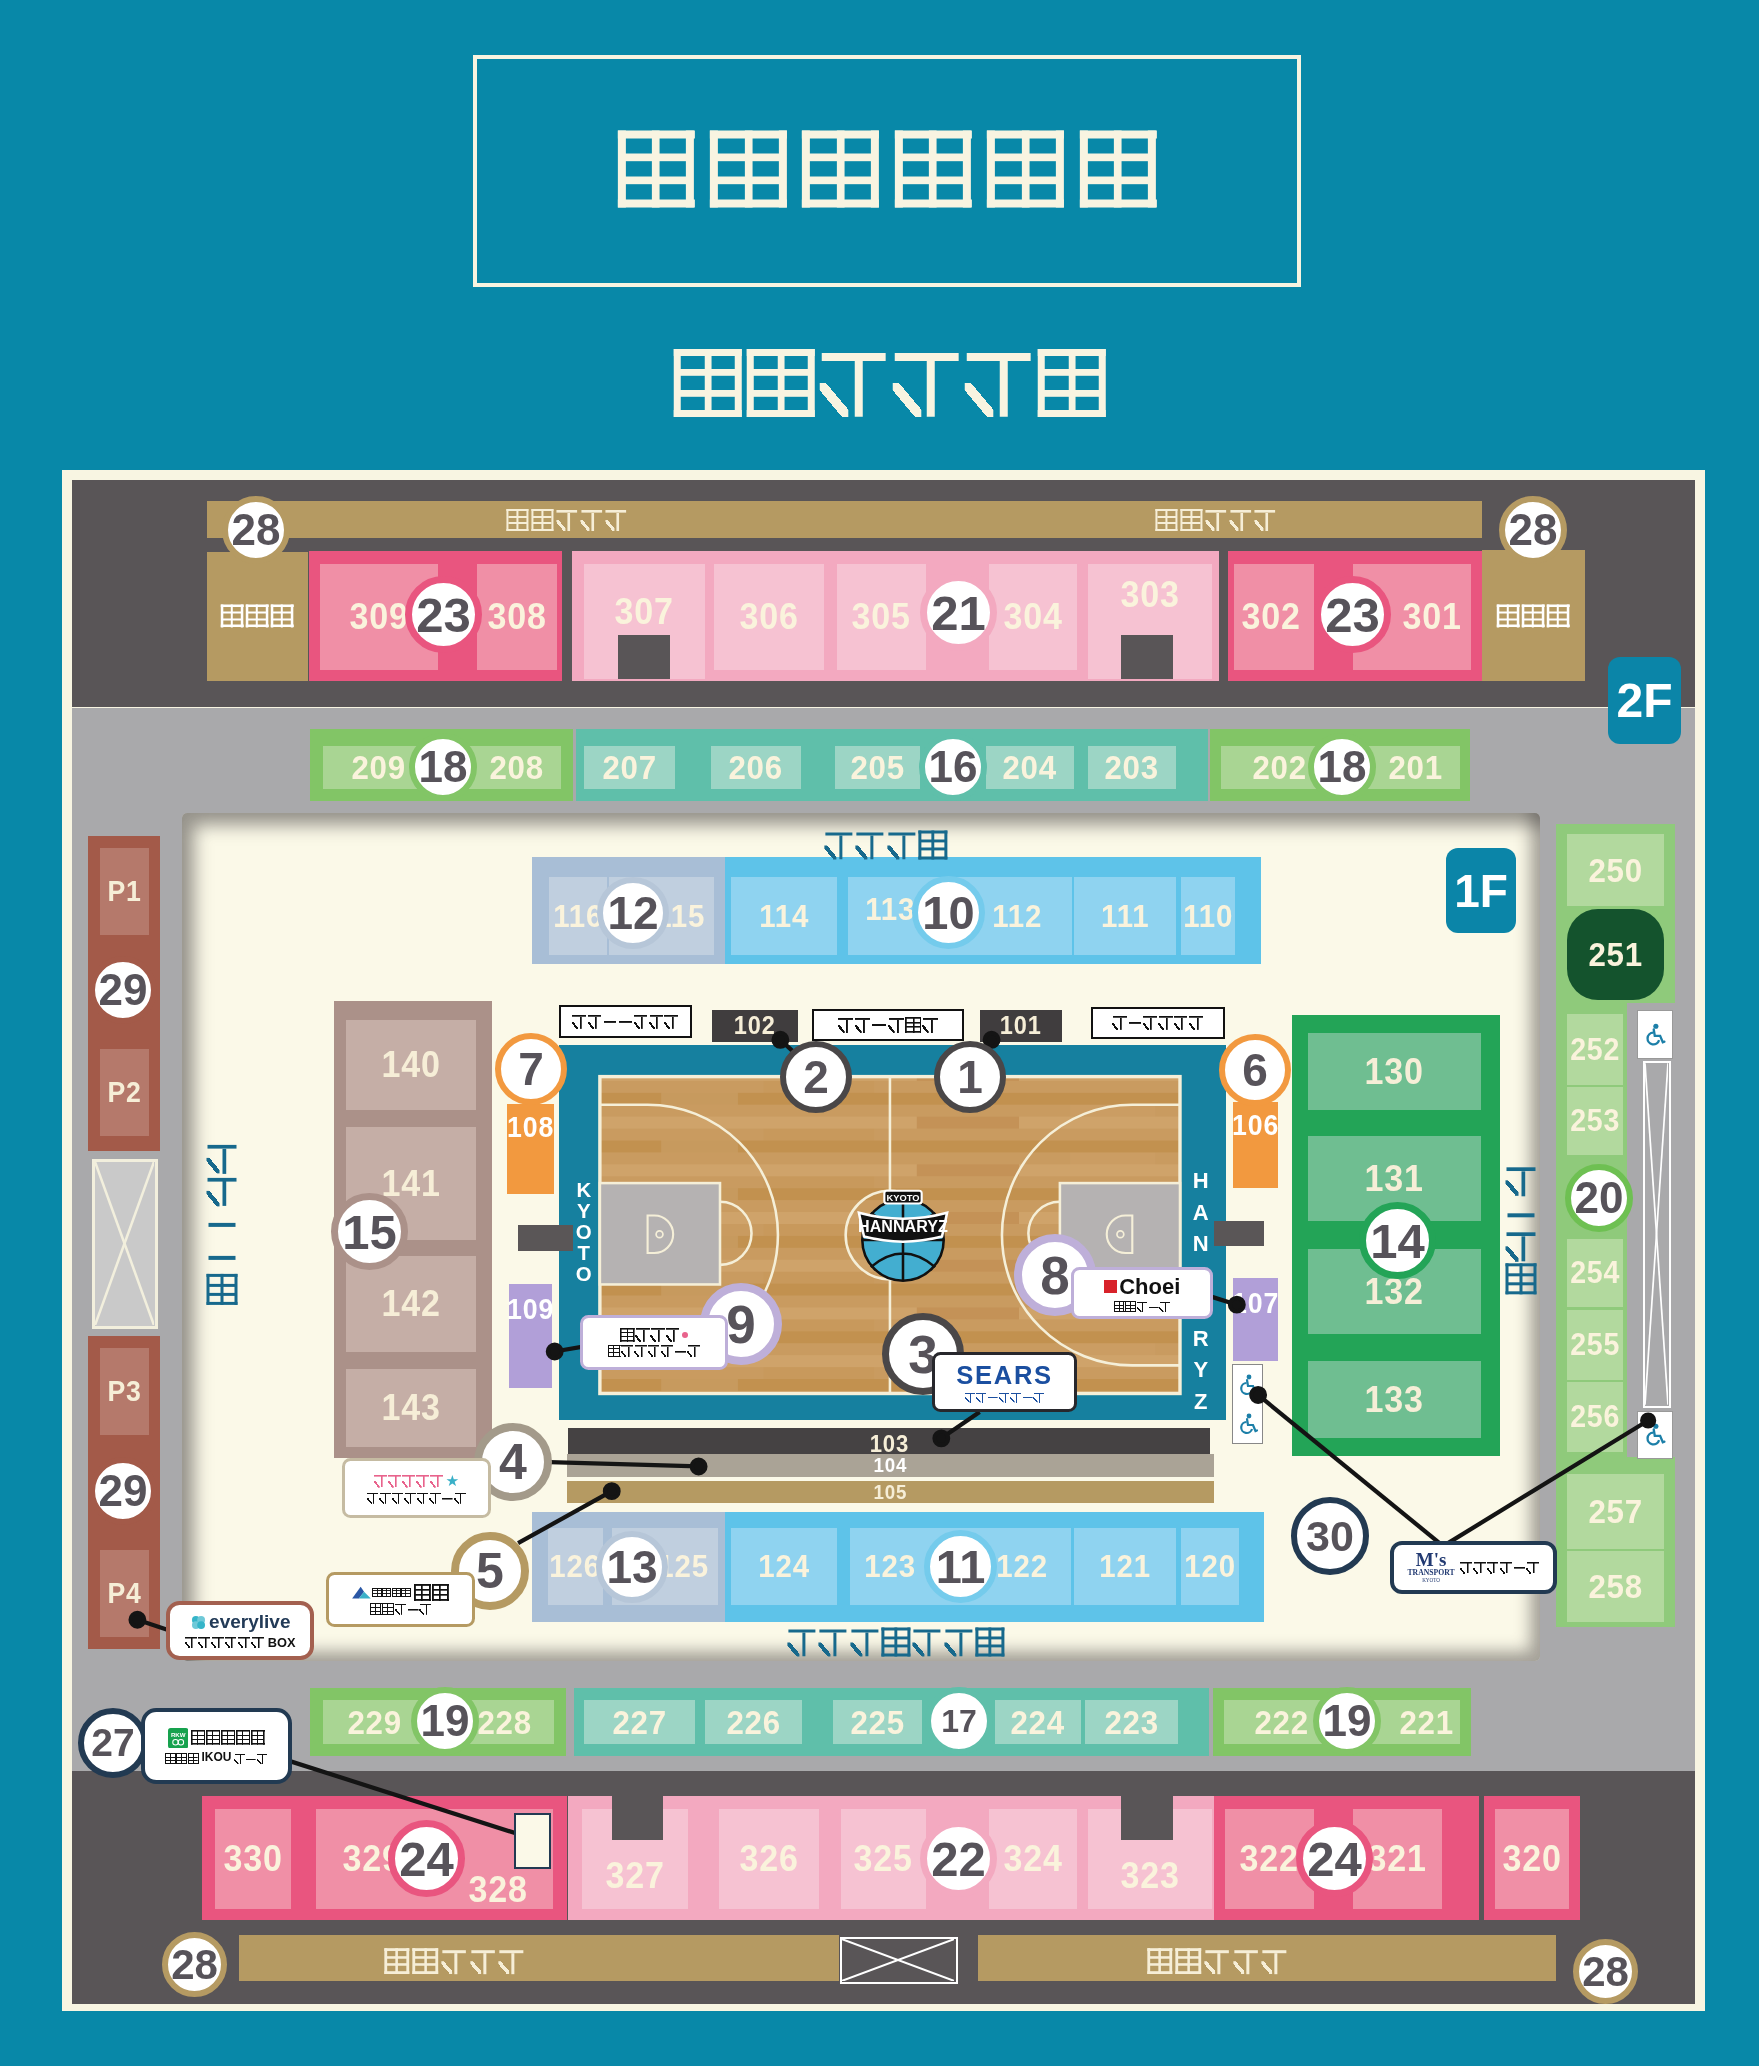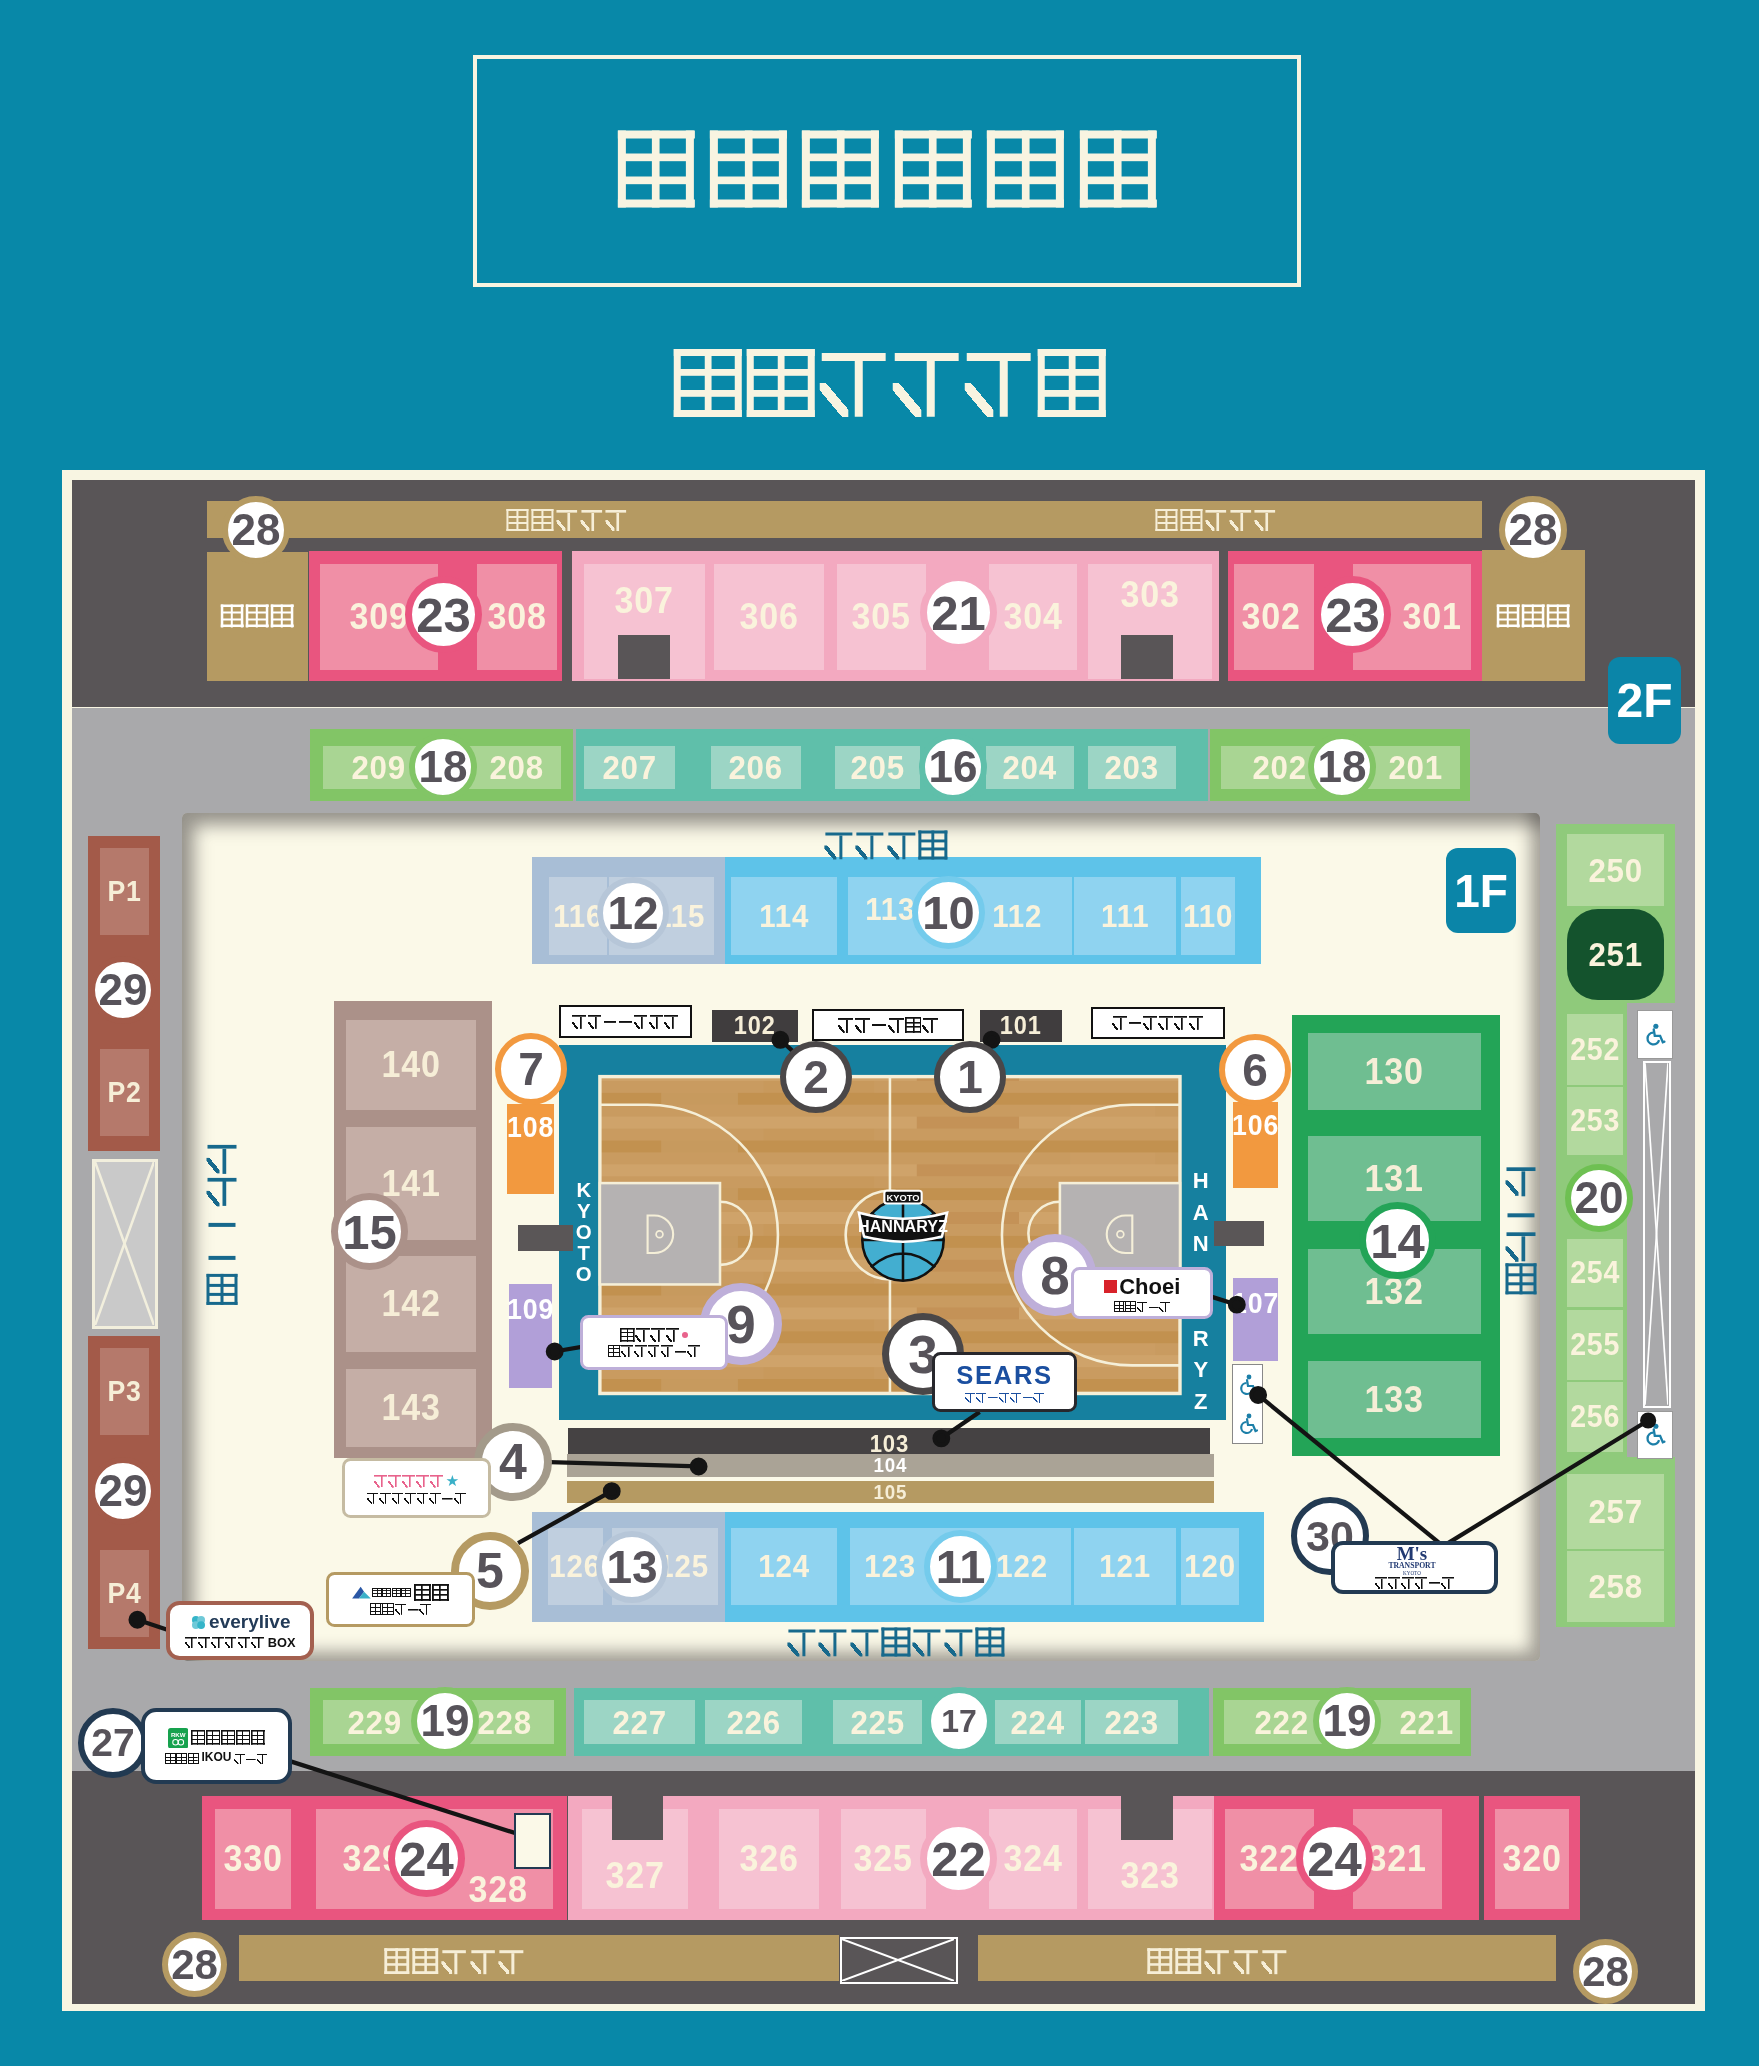--- a/index.html
+++ b/index.html
@@ -88,21 +88,21 @@
 <div class="a ct" style="left:320px;top:564px;width:118px;height:106px;background:#f08fa6;">
     <span class="num" style="font-size:37px;color:#faf3dc">309</span>
   </div>
 
 <div class="a ct" style="left:477px;top:564px;width:80px;height:106px;background:#f08fa6;">
     <span class="num" style="font-size:37px;color:#faf3dc">308</span>
   </div>
 
 <div class="a" style="left:572px;top:551px;width:647px;height:130px;background:#f3a9c0;"></div>
 
-<div class="a ct" style="left:584px;top:564px;width:121px;height:115px;background:#f6c2d2;align-items:flex-start;padding-top:16px">
+<div class="a ct" style="left:584px;top:564px;width:121px;height:115px;background:#f6c2d2;align-items:flex-start;padding-top:27px">
     <span class="num" style="font-size:37px;color:#faf3dc">307</span>
   </div>
 
 <div class="a" style="left:618px;top:635px;width:52px;height:44px;background:#595557;"></div>
 
 <div class="a ct" style="left:714px;top:564px;width:110px;height:106px;background:#f6c2d2;">
     <span class="num" style="font-size:37px;color:#faf3dc">306</span>
   </div>
 
 <div class="a ct" style="left:837px;top:564px;width:89px;height:106px;background:#f6c2d2;">
@@ -669,21 +669,21 @@
         <span class="g ga"></span>
         <span class="g ga"></span>
         <span class="g ga"></span>
         <span class="g ga"></span>
         <span class="g ga"></span>
       </span>
       <span style="font-weight:bold;font-size:12.8px;color:#111;margin-left:3.4px">BOX</span>
     </div>
   </div>
 
-<div class="a spb" style="left:1331px;top:1541px;width:167px;height:53px;border:4.3px solid #223a52;border-radius:12px;flex-direction:column">
+<div class="a spb" style="left:1390px;top:1541px;width:167px;height:53px;border:4.3px solid #223a52;border-radius:12px;flex-direction:row">
 <div style="display:flex;flex-direction:column;align-items:center;margin-right:5.1px">
       <span style="font-family:'Liberation Serif',serif;font-weight:bold;font-size:19px;color:#223a72;line-height:15.3px">M's</span>
       <span style="font-family:'Liberation Serif',serif;font-weight:bold;font-size:7.7px;color:#223a72">TRANSPORT</span>
       <span style="font-family:'Liberation Serif',serif;font-size:5.1px;color:#223a72">KYOTO</span>
     </div>
 <span class="jpr" style="position:static;font-size:12.8px;color:#111;--g:.04em">
       <span class="g ga"></span>
       <span class="g ga"></span>
       <span class="g ga"></span>
       <span class="g ga"></span>

